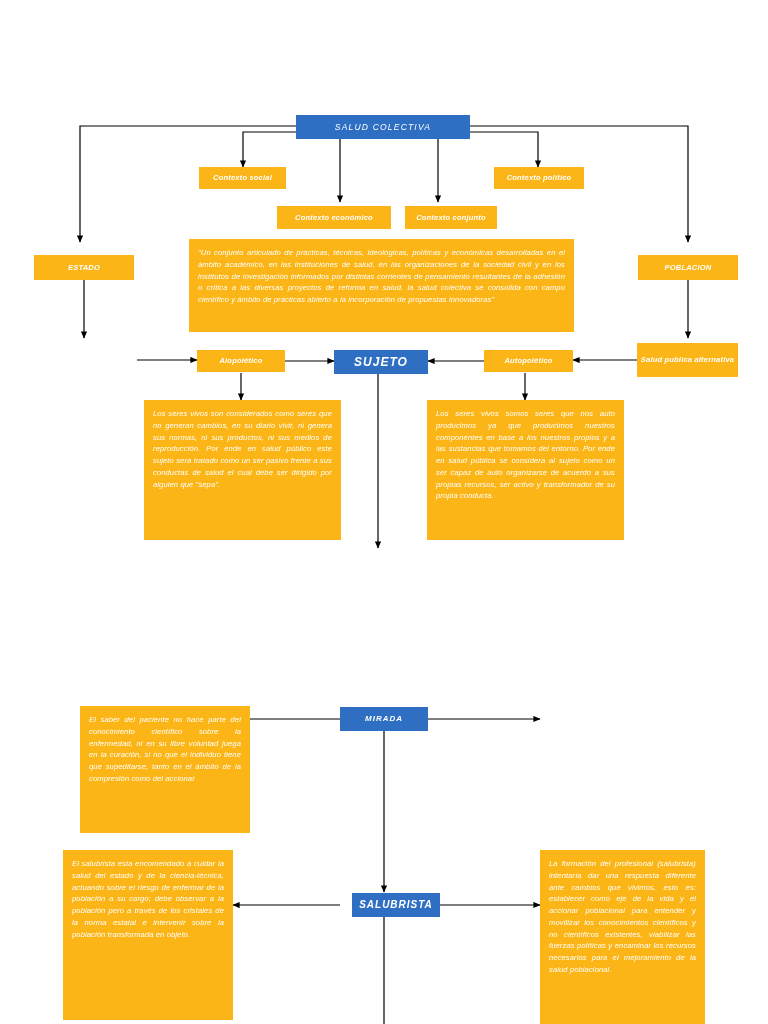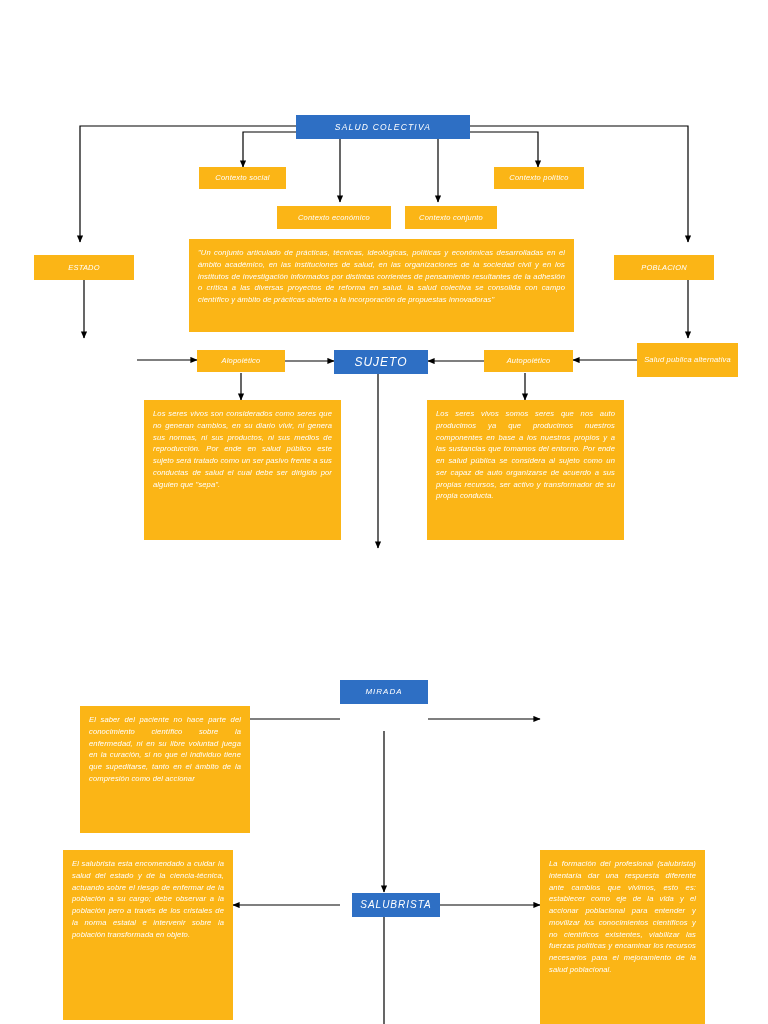--- a/index.html
+++ b/index.html
@@ -17,21 +17,21 @@
     box-sizing:border-box;
     display:flex;align-items:center;justify-content:center;
     text-align:center;
     color:#ffffff;
     font-style:italic;
     letter-spacing:0.2px;
     line-height:1.25;
   }
   .amber{background:#FBB516;}
   .blue{background:#2E6FC4;}
-  .lbl{font-size:7.5px;font-weight:400;text-align:right;}
+  .lbl{font-size:7.5px;font-weight:700;text-align:right;}
   .title{font-size:8.5px;letter-spacing:1.2px;}
   .para{
     font-size:7.6px;
     text-align:justify;
     display:block;
     padding:8px 9px;
     line-height:1.55;
     letter-spacing:0.1px;
   }
 </style>
@@ -88,38 +88,38 @@
   <div class="node amber lbl" style="left:199px;top:135px;width:87px;height:22px;">Contexto social</div>
 
   <div class="node amber lbl" style="left:277px;top:174px;width:114px;height:23px;">Contexto económico</div>
 
   <div class="node amber lbl" style="left:405px;top:174px;width:92px;height:23px;">Contexto conjunto</div>
 
   <div class="node amber lbl" style="left:494px;top:135px;width:90px;height:22px;">Contexto político</div>
 
   <div class="node amber lbl" style="left:34px;top:223px;width:100px;height:25px;">ESTADO</div>
 
-  <div class="node amber lbl" style="left:614px;top:223px;width:100px;height:25px;">POBLACION</div>
+  <div class="node amber lbl" style="left:638px;top:223px;width:100px;height:25px;">POBLACION</div>
 
   <div class="node amber para" style="left:189px;top:207px;width:385px;height:93px;">"Un conjunto articulado de prácticas, técnicas, ideológicas, políticas y económicas desarrolladas en el ámbito académico, en las instituciones de salud, en las organizaciones de la sociedad civil y en los institutos de investigación informados por distintas corrientes de pensamiento resultantes de la adhesión o crítica a las diversas proyectos de reforma en salud. la salud colectiva se consolida con campo científico y ámbito de prácticas abierto a la incorporación de propuestas innovadoras"</div>
 
 
   <div class="node amber lbl" style="left:637px;top:311px;width:101px;height:34px;">Salud publica alternativa</div>
 
   <div class="node amber lbl" style="left:197px;top:318px;width:88px;height:22px;">Alopoiético</div>
 
   <div class="node amber lbl" style="left:484px;top:318px;width:89px;height:22px;">Autopoiético</div>
 
   <div class="node blue lbl" style="left:334px;top:318px;width:94px;height:24px;letter-spacing:1px;font-size:12px;">SUJETO</div>
 
   <div class="node amber para" style="left:144px;top:368px;width:197px;height:140px;">Los seres vivos son considerados como seres que no generan cambios, en su diario vivir, ni genera sus normas, ni sus productos, ni sus medios de reproducción. Por ende en salud público este sujeto será tratado como un ser pasivo frente a sus conductas de salud el cual debe ser dirigido por alguien que "sepa".</div>
 
   <div class="node amber para" style="left:427px;top:368px;width:197px;height:140px;">Los seres vivos somos seres que nos auto producimos ya que producimos nuestros componentes en base a los nuestros propios y a las sustancias que tomamos del entorno. Por ende en salud pública se considera al sujeto como un ser capaz de auto organizarse de acuerdo a sus propias recursos, ser activo y transformador de su propia conducta.</div>
 
-  <div class="node blue lbl" style="left:340px;top:648px;width:88px;height:24px;letter-spacing:1px;font-size:8px;">MIRADA</div>
+  <div class="node blue lbl" style="left:340px;top:675px;width:88px;height:24px;letter-spacing:1px;font-size:8px;">MIRADA</div>
 
   <div class="node blue lbl" style="left:352px;top:861px;width:88px;height:24px;letter-spacing:1px;font-size:10px;">SALUBRISTA</div>
 
   <div class="node amber para" style="left:80px;top:674px;width:170px;height:127px;">El saber del paciente no hace parte del conocimiento científico sobre la enfermedad, ni en su libre voluntad juega en la curación, si no que el individuo tiene que supeditarse, tanto en el ámbito de la compresión como del accionar</div>
 
 
   <div class="node amber para" style="left:63px;top:818px;width:170px;height:170px;">El salubrista esta encomendado a cuidar la salud del estado y de la ciencia-técnica, actuando sobre el riesgo de enfermar de la población a su cargo; debe observar a la población pero a través de los cristales de la norma estatal e intervenir sobre la población transformada en objeto.</div>
 
   <div class="node amber para" style="left:540px;top:818px;width:165px;height:190px;">La formación del profesional (salubrista) intentaría dar una respuesta diferente ante cambios que vivimos, esto es: establecer como eje de la vida y el accionar poblacional para entender y movilizar los conocimientos científicos y no científicos existentes, viabilizar las fuerzas políticas y encaminar los recursos necesarios para el mejoramiento de la salud poblacional.</div>
 

